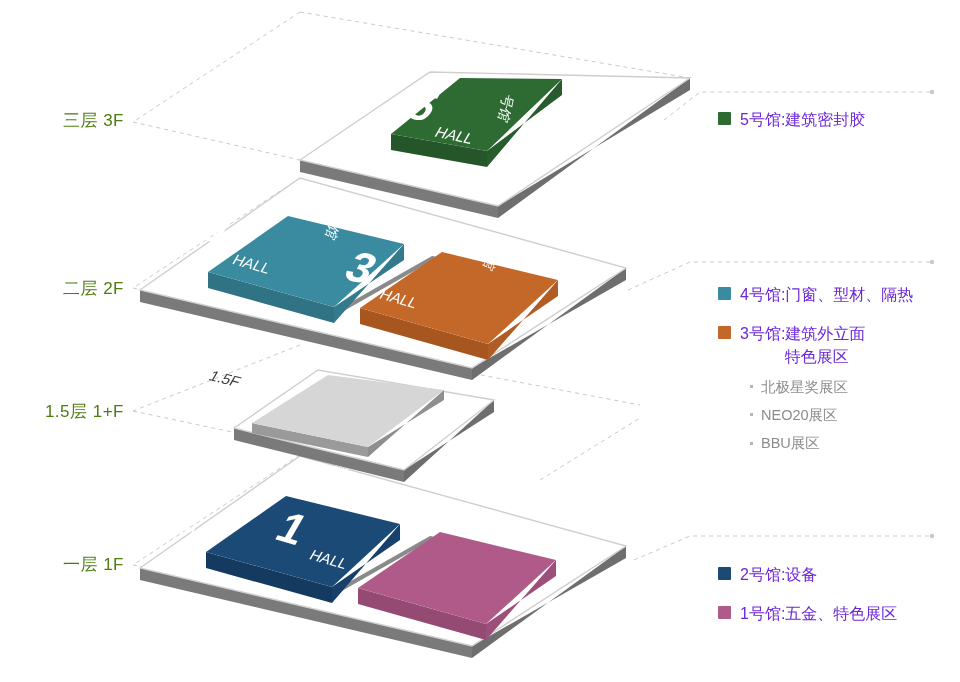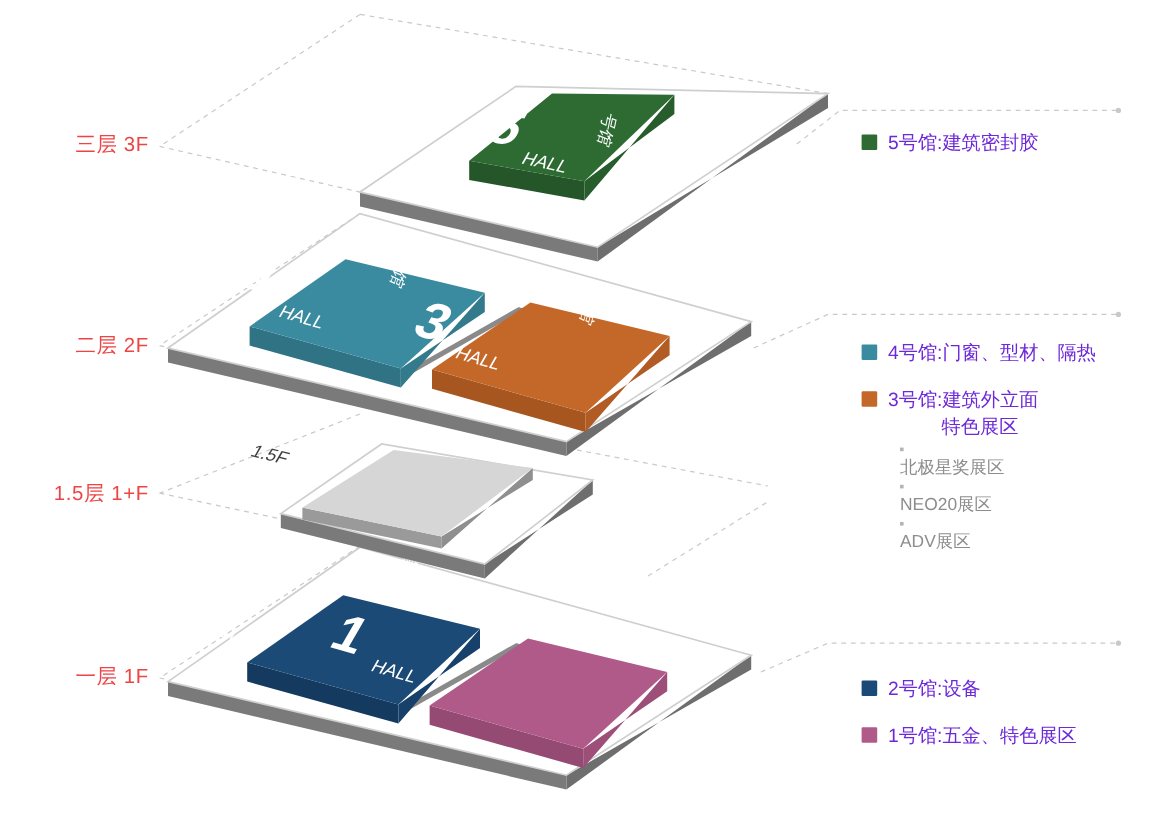--- a/index.html
+++ b/index.html
@@ -8,21 +8,21 @@
     background:#ffffff;
     font-family:"Liberation Sans","DejaVu Sans",sans-serif;
     overflow:hidden;position:relative;
   }
   #stage{position:absolute;inset:0;}
   svg#diagram{position:absolute;left:0;top:0;width:960px;height:682px;}
 
   
   .floor-label{
     position:absolute;
-    color:#ef4444;
+    color:#4d7c0f;
     font-size:17px;
     letter-spacing:.5px;
     white-space:nowrap;
     text-align:right;
     transform:translateY(-50%);
   }
 
   
   .legend-group{position:absolute;}
   .legend-row{display:flex;align-items:flex-start;margin-bottom:16px;}
@@ -30,21 +30,21 @@
     width:13px;height:13px;flex:0 0 13px;
     margin-top:4px;margin-right:9px;border-radius:1px;
   }
   .legend-text{
     font-size:16px;color:#6d28d9;line-height:1.45;white-space:nowrap;
   }
   .legend-text .l2{display:block;padding-left:28px;}
   .sub-list{margin:2px 0 0 32px;}
   .sub-item{
     font-size:14.5px;color:#8d8d8d;line-height:1.95;white-space:nowrap;
-    display:flex;flex-direction:column;
+    display:flex;align-items:center;
   }
   .sub-bullet{
     width:3px;height:3px;background:#b4b4b4;margin-right:8px;
     flex:0 0 3px;display:inline-block;
   }
 </style>
 </head>
 <body>
 
 <div id="stage">
@@ -218,21 +218,21 @@
       <div class="sub-item">
         <span class="sub-bullet"></span>
         <span>北极星奖展区</span>
       </div>
       <div class="sub-item">
         <span class="sub-bullet"></span>
         <span>NEO20展区</span>
       </div>
       <div class="sub-item">
         <span class="sub-bullet"></span>
-        <span>ADV展区</span>
+        <span>BBU展区</span>
       </div>
     </div>
   </div>
 
   <div class="legend-group" style="left:718px;top:563px;">
     <div class="legend-row">
       <span class="legend-swatch" style="background:#1c4a77;"></span>
       <span class="legend-text">2号馆:设备</span>
     </div>
     <div class="legend-row">

